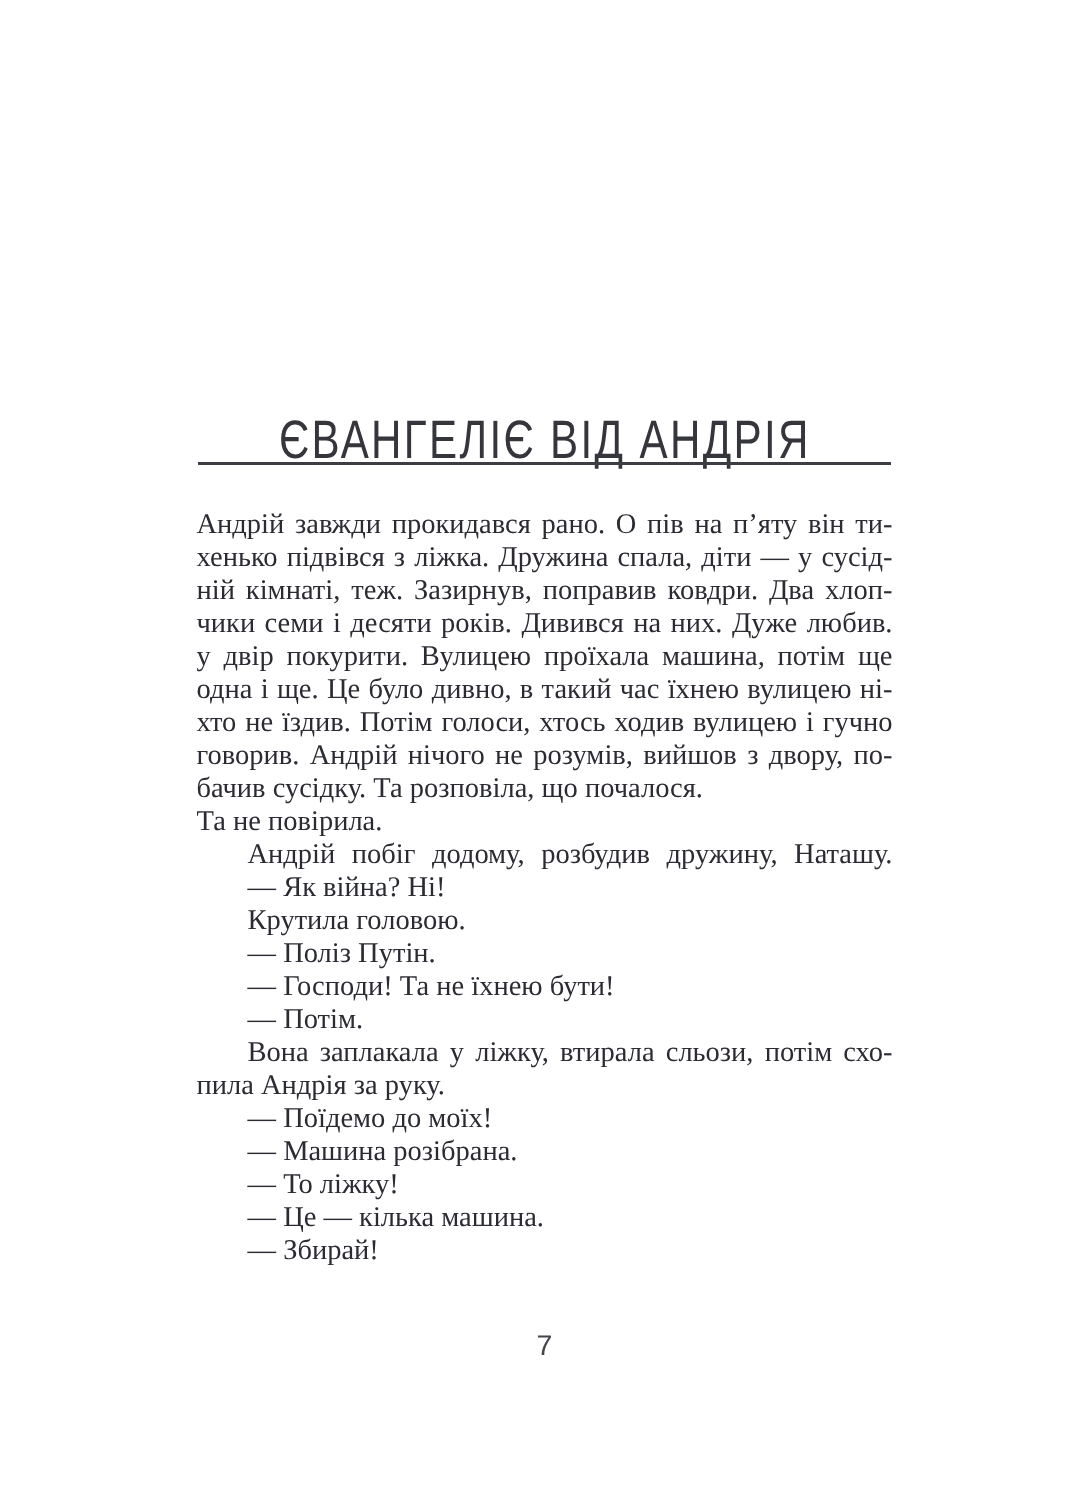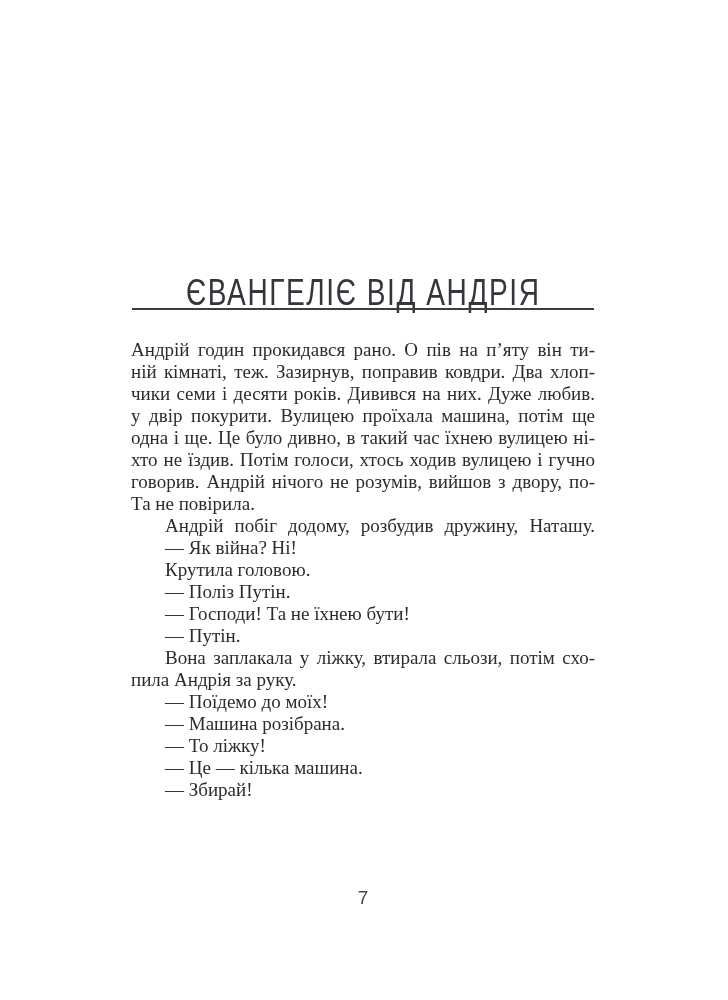--- a/index.html
+++ b/index.html
@@ -86,34 +86,36 @@
 </head>
 <body>
 
 <div class="page">
 
   <h1 class="chapter-title"><span class="scale">ЄВАНГЕЛІЄ ВІД АНДРІЯ</span></h1>
 
   <div class="title-rule"></div>
 
   <div class="body-text">
-      <div class="line just">Андрій годин прокидався рано. О пів на п’яту він ти-</div>
+      <div class="line just">Андрій завжди прокидався рано. О пів на п’яту він ти-</div>
+      <div class="line just">хенько підвівся з ліжка. Дружина спала, діти — у сусід-</div>
       <div class="line just">ній кімнаті, теж. Зазирнув, поправив ковдри. Два хлоп-</div>
       <div class="line just">чики семи і десяти років. Дивився на них. Дуже любив.</div>
       <div class="line just">у двір покурити. Вулицею проїхала машина, потім ще</div>
       <div class="line just">одна і ще. Це було дивно, в такий час їхнею вулицею ні-</div>
       <div class="line just">хто не їздив. Потім голоси, хтось ходив вулицею і гучно</div>
       <div class="line just">говорив. Андрій нічого не розумів, вийшов з двору, по-</div>
+      <div class="line">бачив сусідку. Та розповіла, що почалося.</div>
       <div class="line">Та не повірила.</div>
       <div class="line indent just">Андрій побіг додому, розбудив дружину, Наташу.</div>
       <div class="line indent">— Як війна? Ні!</div>
       <div class="line indent">Крутила головою.</div>
       <div class="line indent">— Поліз Путін.</div>
       <div class="line indent">— Господи! Та не їхнею бути!</div>
-      <div class="line indent">— Путін.</div>
+      <div class="line indent">— Потім.</div>
       <div class="line indent just">Вона заплакала у ліжку, втирала сльози, потім схо-</div>
       <div class="line">пила Андрія за руку.</div>
       <div class="line indent">— Поїдемо до моїх!</div>
       <div class="line indent">— Машина розібрана.</div>
       <div class="line indent">— То ліжку!</div>
       <div class="line indent">— Це — кілька машина.</div>
       <div class="line indent">— Збирай!</div>
     </div>
 
   <div class="page-number">7</div>

